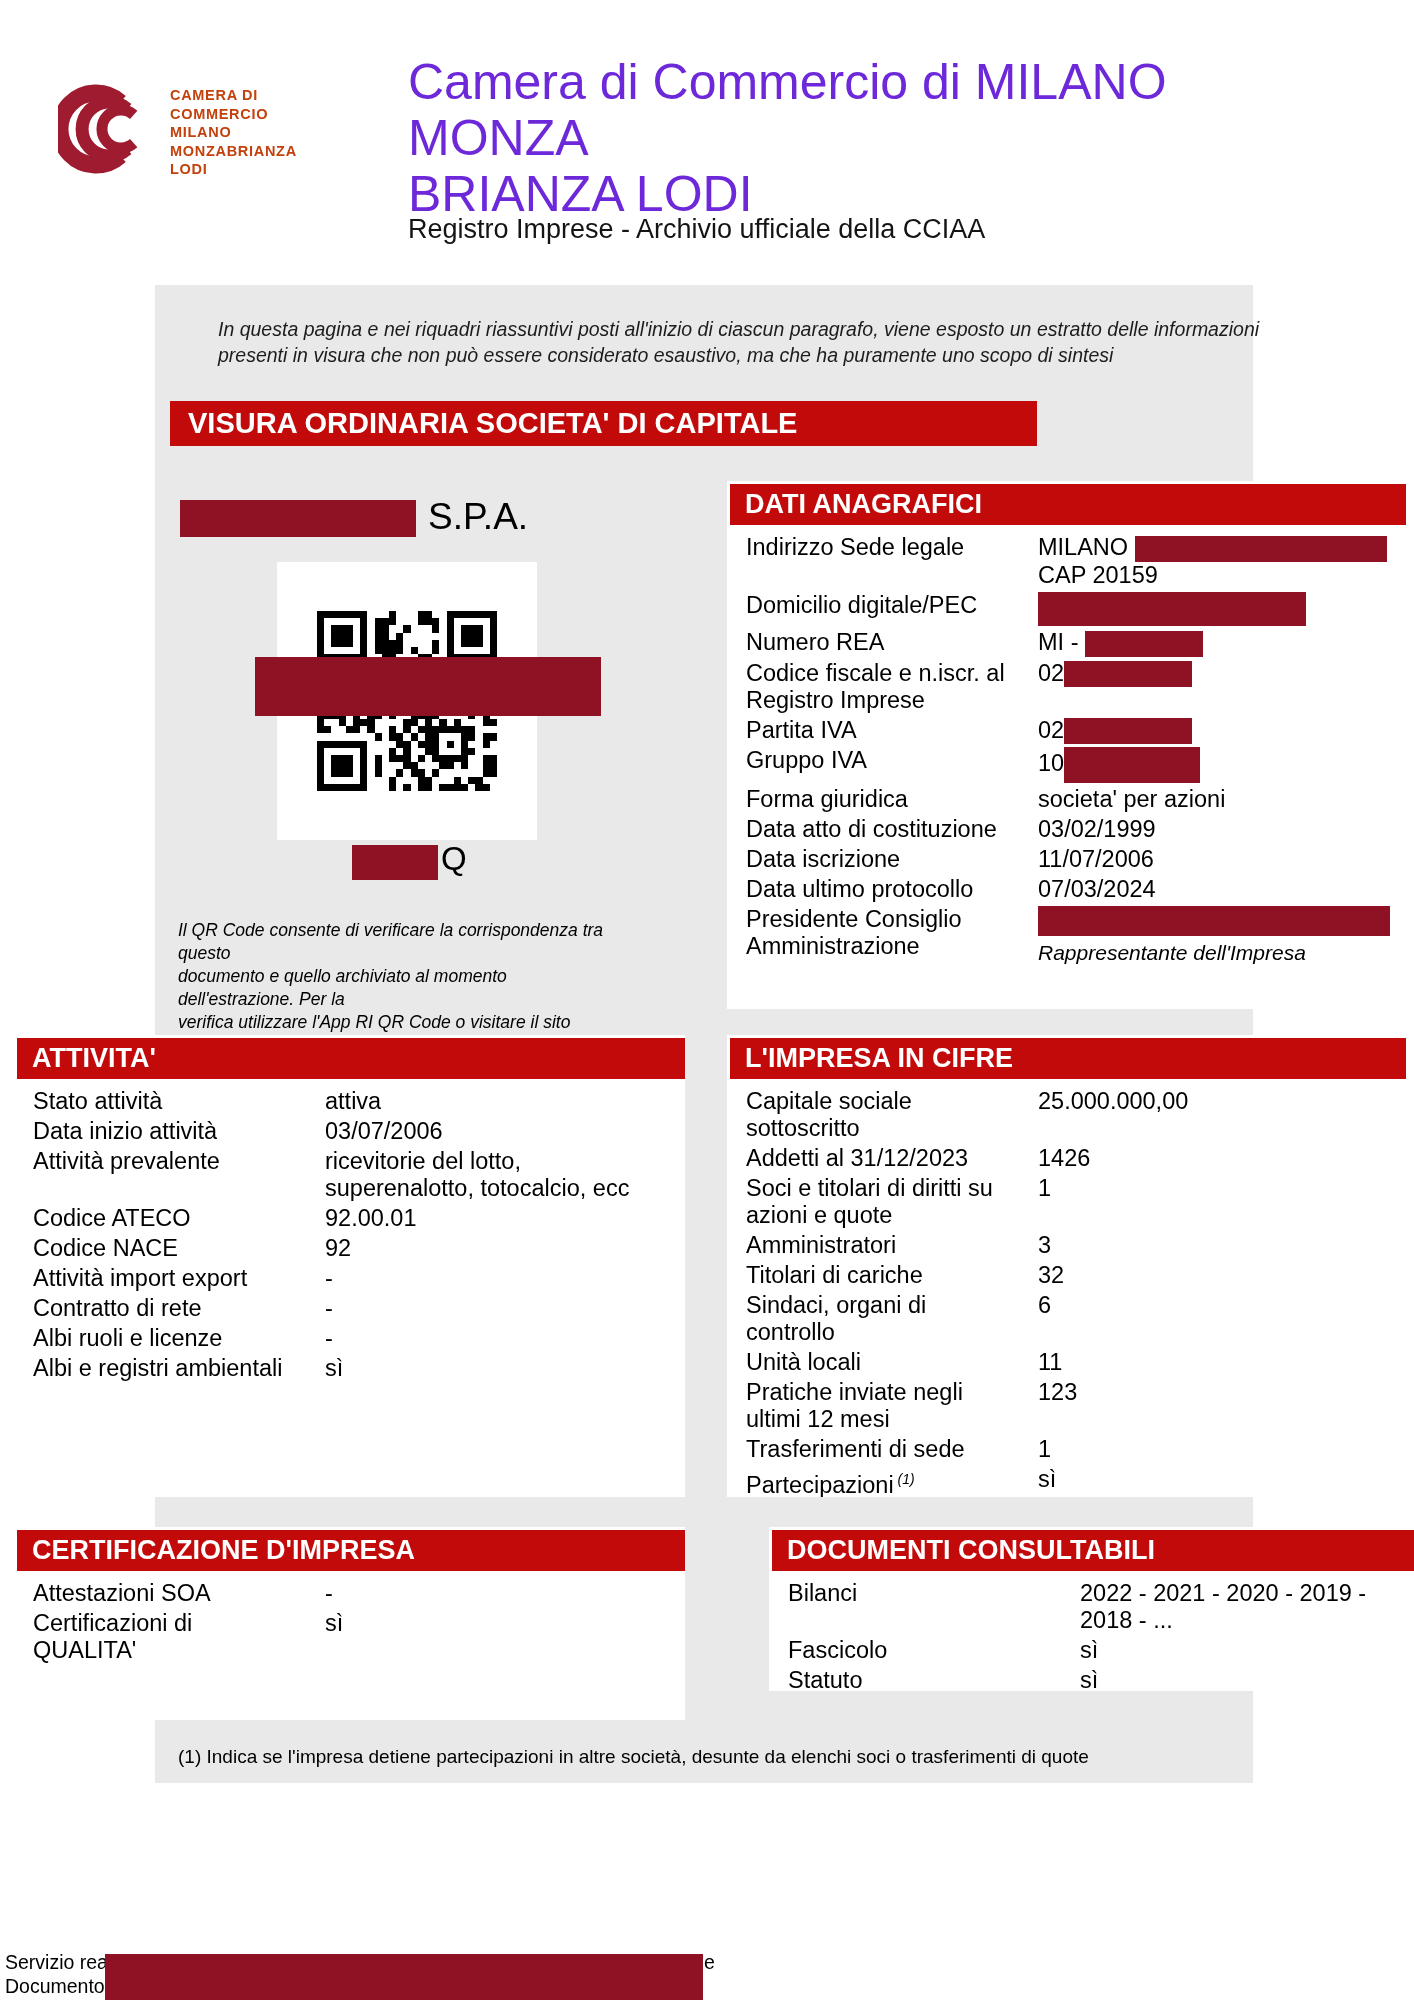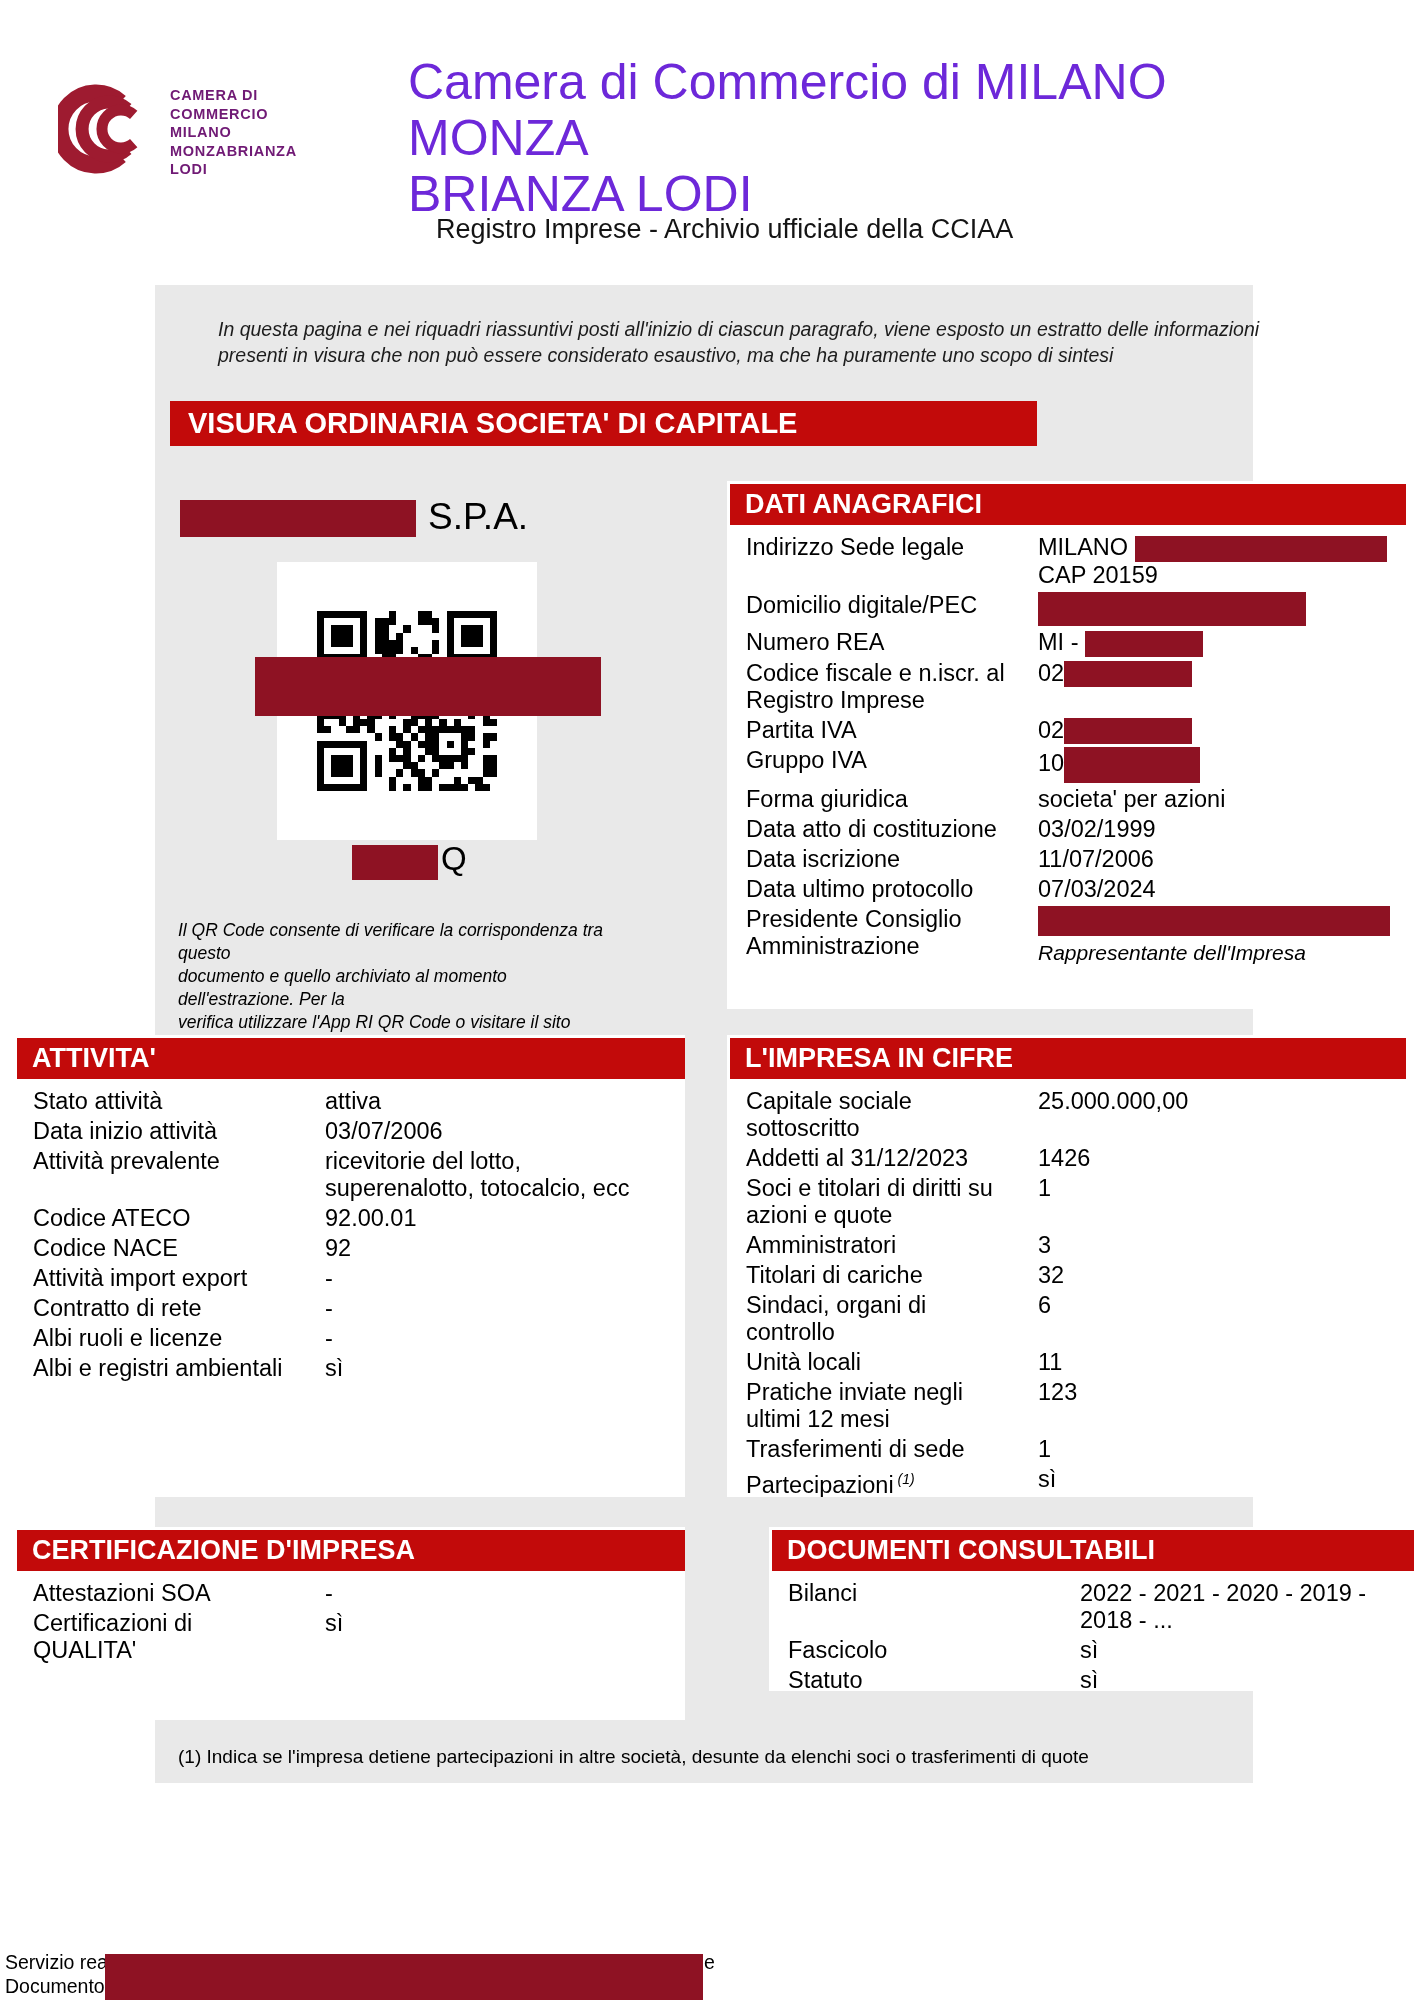--- a/index.html
+++ b/index.html
@@ -12,23 +12,23 @@
   .page{
     position:relative;width:1414px;height:2000px;background:#fff;overflow:hidden;
     font-family:"Liberation Sans",sans-serif;color:#000;
   }
   .pre{white-space:pre-line;}
   
   .band{position:absolute;left:155px;top:285px;width:1098px;height:1498px;background:var(--band);}
   
   .logo-mark{position:absolute;left:58px;top:74px;width:104px;height:112px;}
   .logo-text{position:absolute;left:170px;top:86px;font-size:14.5px;line-height:18.5px;
-    letter-spacing:.7px;color:#701a75;font-weight:700;}
+    letter-spacing:.7px;color:#c2410c;font-weight:700;}
   .doc-title{position:absolute;left:408px;top:54px;width:790px;font-size:50px;line-height:56px;color:#6d28d9;}
-  .doc-subtitle{position:absolute;left:408px;top:214px;font-size:27px;color:#141414;margin-left:28px;}
+  .doc-subtitle{position:absolute;left:408px;top:214px;font-size:27px;color:#141414;}
   .disclaimer{position:absolute;left:178px;top:316px;width:1060px;font-style:italic;
     font-size:19.5px;line-height:26px;color:#1c1c1c;margin-left:40px;}
   .banner{position:absolute;left:143px;top:401px;width:867px;height:45px;background:var(--red);
     color:#fff;font-weight:bold;font-size:29px;line-height:45px;padding-left:18px;box-sizing:border-box;margin-left:27px;}
   
   .company-bar{position:absolute;left:180px;top:500px;width:236px;height:37px;background:var(--maroon);}
   .company-suffix{position:absolute;left:428px;top:496px;font-size:37px;color:#000;}
   .qr-panel{position:absolute;left:277px;top:562px;width:260px;height:278px;background:#fff;
     display:flex;align-items:center;justify-content:center;}
   .qr-cross-bar{position:absolute;left:255px;top:657px;width:346px;height:59px;background:var(--maroon);z-index:3;}

